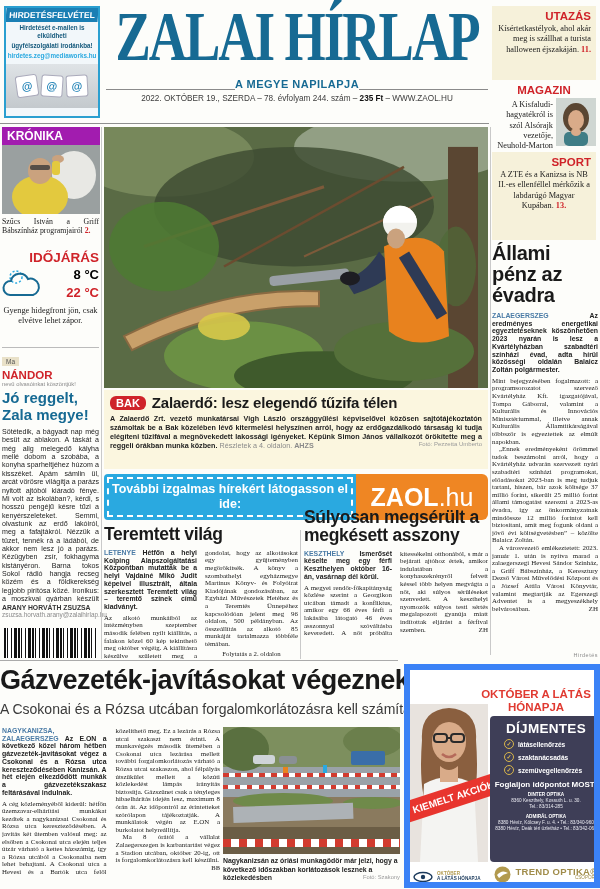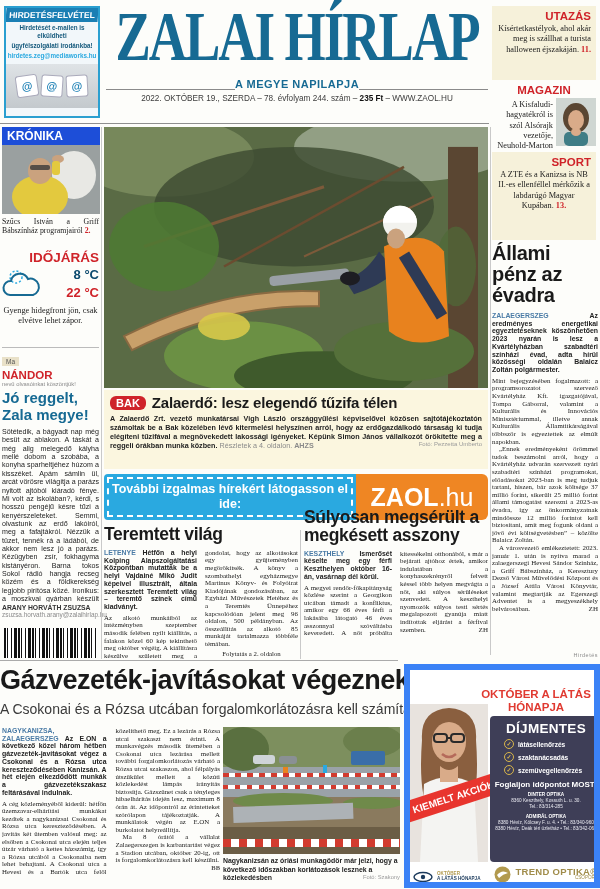--- a/index.html
+++ b/index.html
@@ -42,28 +42,28 @@
   .allami-head{left:492px;top:243px;width:106px;font-size:20px;font-weight:bold;line-height:1.05;letter-spacing:-.3px;}
   .allami-body{left:492px;top:312px;width:106px;height:342px;overflow:hidden;font-size:6.8px;}
   .lead{font-weight:bold;font-size:6.9px;line-height:1.12;color:#222;text-align:justify;}
   .loc{color:#4a7ba6;font-weight:bold;}
   .bodyp{font-family:"Liberation Serif",serif;font-size:6.9px;line-height:1.1;text-align:justify;margin-top:3px;}
   .indent{text-indent:7px;margin-top:0;}
   .sig{float:right;font-weight:bold;color:#555;font-size:6.5px;}
   .hird{font-size:5.5px;color:#8a8a8a;text-align:right;letter-spacing:.5px;}
 
   
-  .kr-label{left:2px;top:127px;width:98px;height:18px;background:#1d4ed8;color:#fff;font-weight:bold;font-size:12px;line-height:18px;padding-left:5px;box-sizing:border-box;}
+  .kr-label{left:2px;top:127px;width:98px;height:18px;background:#a21caf;color:#fff;font-weight:bold;font-size:12px;line-height:18px;padding-left:5px;box-sizing:border-box;}
   .kr-photo{left:2px;top:145px;width:98px;height:69px;}
   .kr-cap{left:2px;top:217px;width:97px;font-family:"Liberation Serif",serif;font-size:7.8px;line-height:1.2;text-align:justify;}
   .wx{left:2px;top:250px;width:97px;}
   .wx-title{color:#cf2329;font-weight:bold;font-size:13.5px;text-align:right;}
   .wx-row{display:flex;align-items:center;}
   .wx-temps{flex:1;text-align:right;font-weight:bold;font-size:13px;line-height:1.35;}
-  .wx-low{color:#0c4a6e;} .wx-high{color:#cf2329;}
+  .wx-low{color:#000000;} .wx-high{color:#cf2329;}
   .wx-desc{font-family:"Liberation Serif",serif;font-size:8.3px;line-height:1.2;text-align:center;margin-top:3px;}
   .nameday{left:2px;top:347px;width:97px;border-top:1px solid #bbb;padding-top:2px;box-sizing:border-box;}
   .nd-ma{display:inline-block;background:#e9e1c8;color:#555;font-size:6.5px;padding:1px 4px;}
   .nd-name{color:#cf2329;font-weight:bold;font-size:11.5px;margin-top:1px;}
   .nd-sub{color:#8a8a8a;font-size:5.8px;}
   .oped-title{left:2px;top:390px;width:97px;color:#176a93;font-weight:bold;font-size:15px;line-height:1.1;}
   .oped-body{left:2px;top:428px;width:97px;height:174px;overflow:hidden;font-size:7.1px;line-height:1.18;text-align:justify;color:#222;}
   .oped-author{left:2px;top:604px;width:97px;font-size:6.8px;font-weight:bold;color:#333;}
   .oped-mail{font-size:6.4px;font-weight:normal;color:#8a8a8a;}
   .barcode{left:4px;top:628px;width:93px;height:30px;background:repeating-linear-gradient(90deg,#111 0 2px,#fff 2px 3px,#111 3px 4px,#fff 4px 7px,#111 7px 8px,#fff 8px 10px,#111 10px 13px,#fff 13px 14px);}

